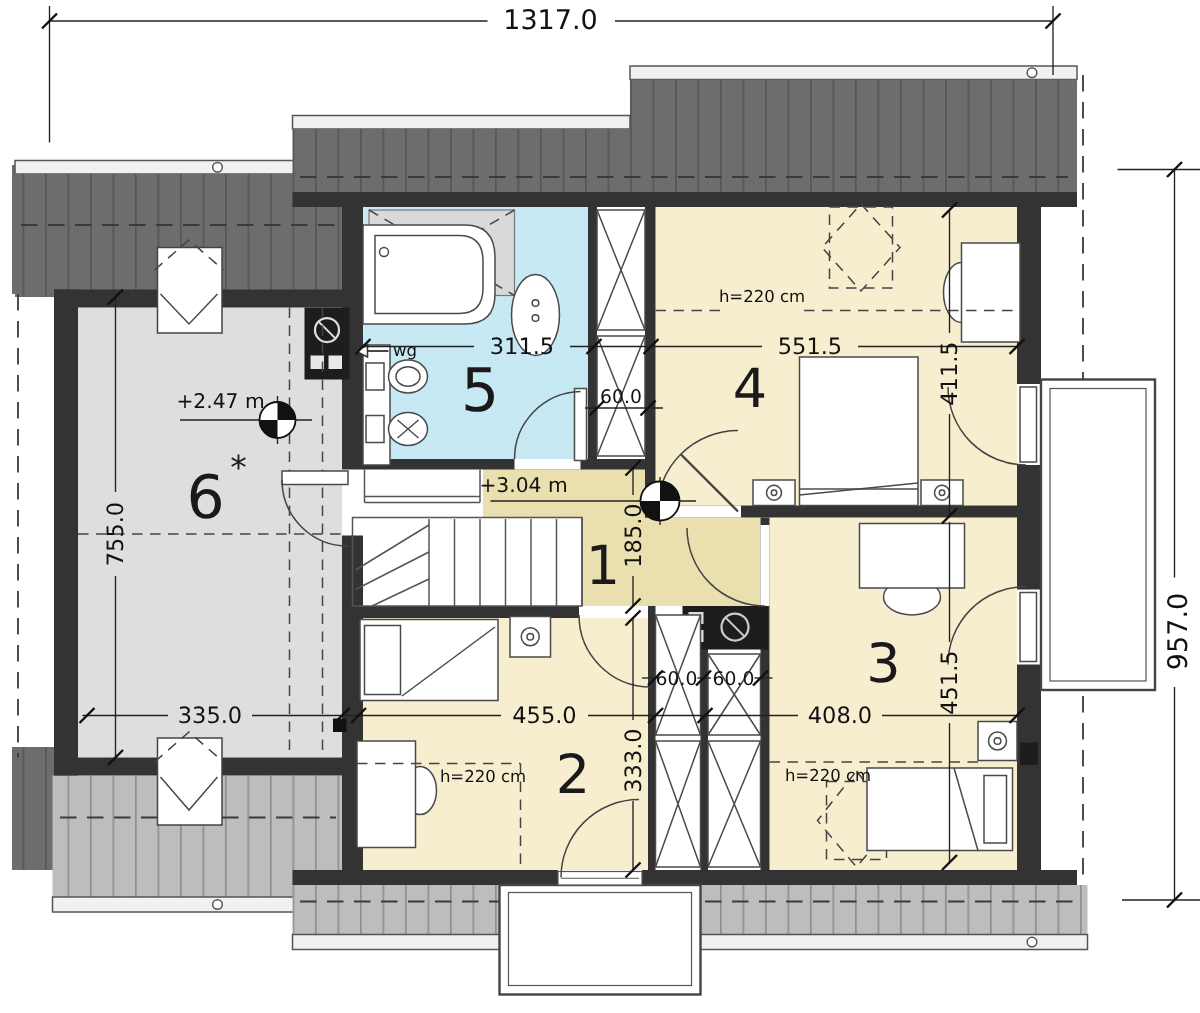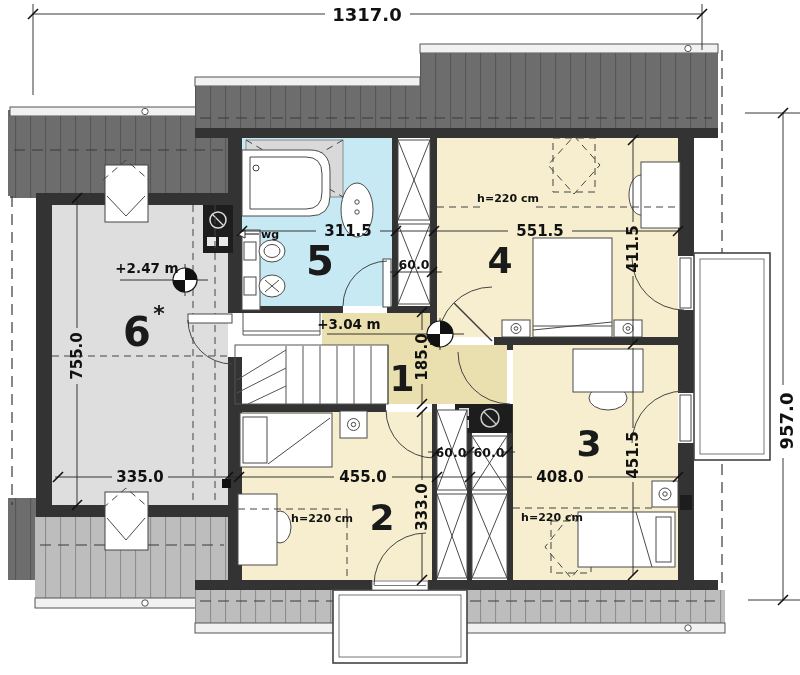--- a/index.html
+++ b/index.html
@@ -1,16 +1,16 @@
 <!DOCTYPE html>
 <html style="--c-wall: #333333; --c-bedroom: #f6eecf; --c-bathroom: #c6e9f4; --c-hall: #eadfae; --c-attic: #dedede; --c-roof-dark: #6d6d6d; --c-roof-light: #bdbdbd;"><head>
 <meta charset="utf-8">
 <style>
   html,body{margin:0;padding:0;background:#fff;}
-  .stage{width:800px;height:675px;position:relative;background:#fff;overflow:hidden;font-weight:bold;}
+  .stage{width:800px;height:675px;position:relative;background:#fff;overflow:hidden;}
   svg{display:block;font-family:"DejaVu Sans", sans-serif;}
   text{fill:#111;}
   .dim{font-size:15px;}
   .dim-lg{font-size:18px;}
   .dim-sm{font-size:12.5px;}
   .note{font-size:11px;}
   .lvl{font-size:13.5px;}
   .roomnum{font-size:36px;fill:#1a1a1a;}
   .roomnum-lg{font-size:40px;fill:#1a1a1a;}
   .star{font-size:22px;fill:#1a1a1a;}

